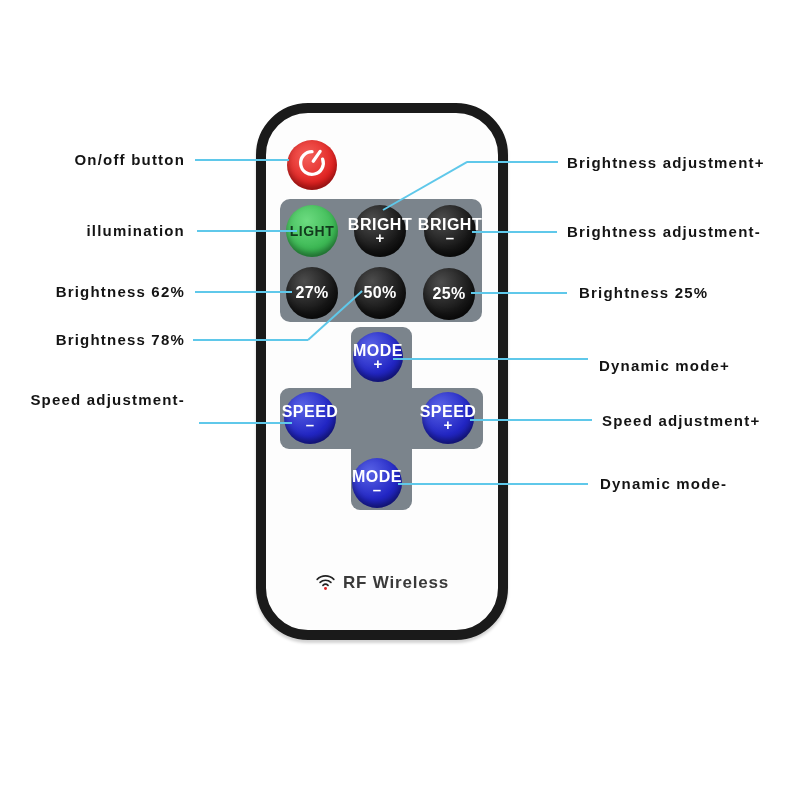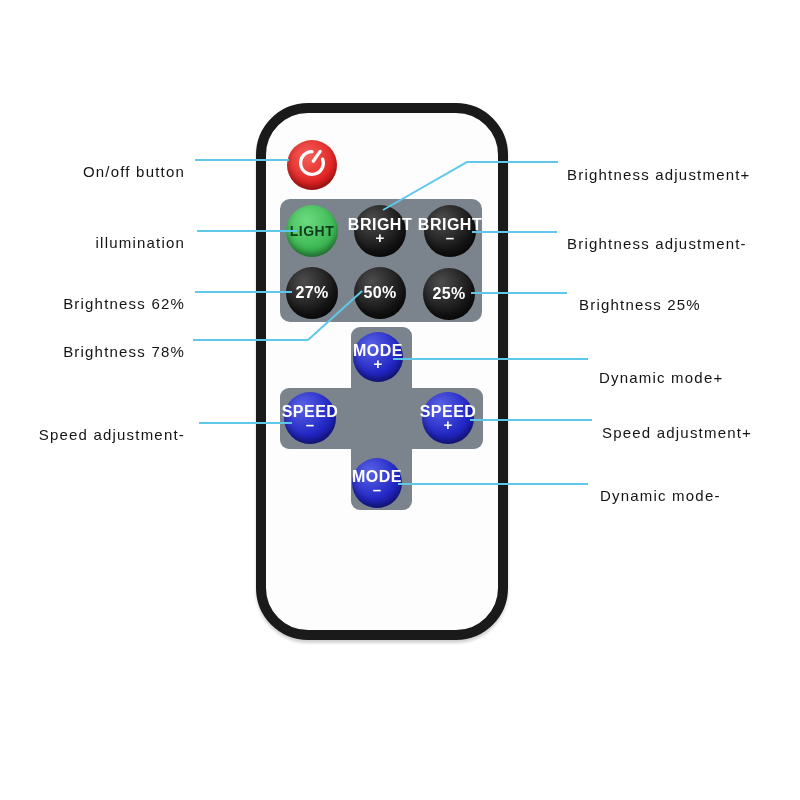--- a/index.html
+++ b/index.html
@@ -70,28 +70,28 @@
   #ln-r0 { left:467px; top:161px; width:91px;  }
   #ln-r1 { left:472px; top:231px; width:85px;  }
   #ln-r2 { left:471px; top:292px; width:96px;  }
   #ln-r3 { left:393px; top:358px; width:195px; }
   #ln-r4 { left:470px; top:419px; width:122px; }
   #ln-r5 { left:398px; top:483px; width:190px; }
 
   
   .lbl {
     position:absolute; height:20px; line-height:20px; font-size:15px;
-    font-weight:normal; color:#141414; letter-spacing:1.2px; white-space:nowrap;margin-top:12px;
+    font-weight:bold; color:#141414; letter-spacing:1.2px; white-space:nowrap;
   }
   .lbl-left { right:615px; text-align:right; }
   #lbl-l0 { top:150px; }
   #lbl-l1 { top:221px; }
   #lbl-l2 { top:282px; }
   #lbl-l3 { top:330px; }
-  #lbl-l4 { top:413px; }
+  #lbl-l4 { top:390px; }
   #lbl-r0 { left:567px; top:153px; }
   #lbl-r1 { left:567px; top:222px; }
   #lbl-r2 { left:579px; top:283px; }
   #lbl-r3 { left:599px; top:356px; }
   #lbl-r4 { left:602px; top:411px; }
   #lbl-r5 { left:600px; top:474px; }
 </style>
 </head>
 <body>
 
@@ -147,20 +147,31 @@
   </div>
   <div class="btn bluebtn" id="btn-speed-plus">
     <span class="l1">SPEED</span>
     <span class="l2">+</span>
   </div>
   <div class="btn bluebtn" id="btn-mode-minus">
     <span class="l1">MODE</span>
     <span class="l2">–</span>
   </div>
 
+  <div id="brand">
+    <span>
+      <svg width="21" height="21" viewBox="0 0 24 24">
+        <path d="M2.5 9.5a13.5 13.5 0 0 1 19 0" fill="none" stroke="#222222" stroke-width="1.9" stroke-linecap="round"></path>
+        <path d="M5.8 13a9 9 0 0 1 12.4 0" fill="none" stroke="#222222" stroke-width="1.9" stroke-linecap="round"></path>
+        <path d="M9.1 16.4a4.2 4.2 0 0 1 5.8 0" fill="none" stroke="#222222" stroke-width="1.9" stroke-linecap="round"></path>
+        <circle cx="12" cy="20" r="1.7" fill="#e02020"></circle>
+      </svg>
+    </span>
+    <span class="brand-text">RF Wireless</span>
+  </div>
 
   <div class="cline" id="ln-l0"></div>
   <div class="cline" id="ln-l1"></div>
   <div class="cline" id="ln-l2"></div>
   <div class="cline" id="ln-l3"></div>
   <div class="dline" id="dl-50"></div>
   <div class="cline" id="ln-l4"></div>
   <div class="cline" id="ln-r0"></div>
   <div class="dline" id="dl-bright-plus"></div>
   <div class="cline" id="ln-r1"></div>

